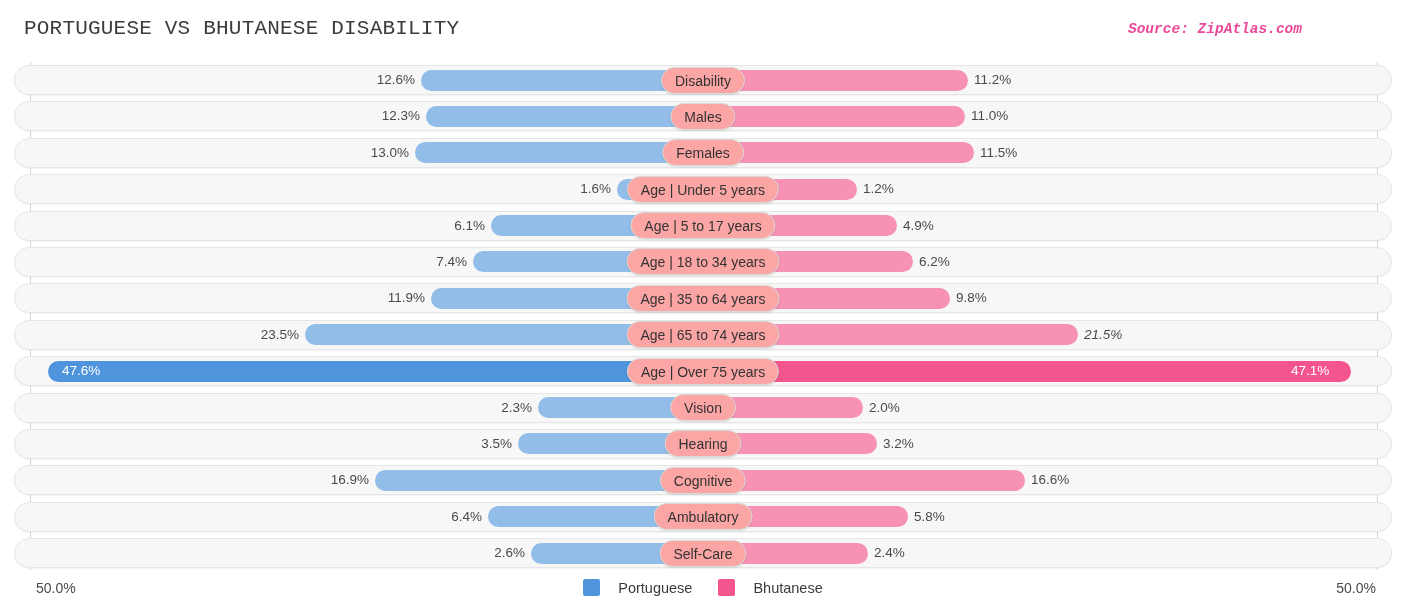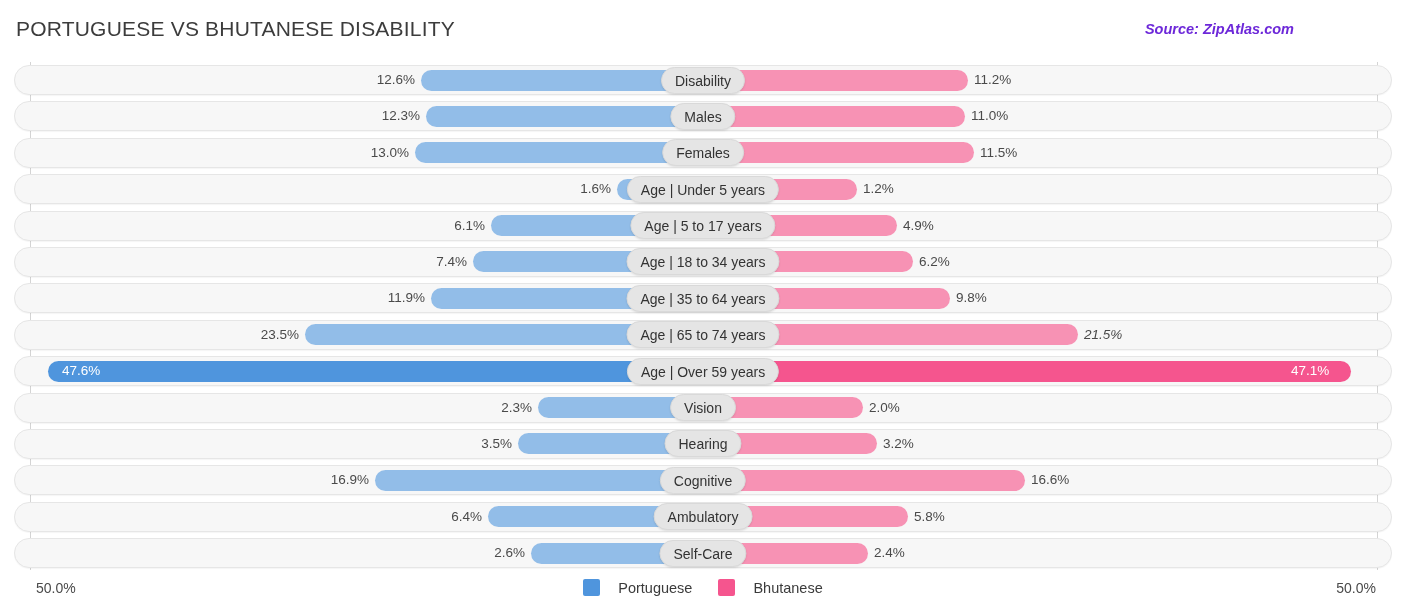--- a/index.html
+++ b/index.html
@@ -12,41 +12,42 @@
     height: 612px;
     font-family: "Liberation Sans", sans-serif;
     color: #3b3b3b;
     overflow: hidden;
     position: relative;
   }
 
   
   .header {
     position: absolute;
-    top: 0; left: 4px;
+    top: 0; left: 12px;
     width: 1304px;
     height: 58px;
+    font-family: Liberation Mono, monospace;
   }
   .chart-title {
     position: absolute;
     left: 12px;
     top: 17px;
     font-size: 21px;
     letter-spacing: 0.2px;
     color: #3c3c3c;
     white-space: nowrap;
   }
   .chart-source {
     position: absolute;
     right: 14px;
     top: 21px;
     font-size: 14.5px;
     font-style: italic;
     font-weight: bold;
-    color: #6d28d9;
+    color: #ec4899;
     white-space: nowrap;
   }
 
   
   .plot {
     position: absolute;
     left: 0;
     top: 62px;
     width: 1406px;
     height: 510px;
@@ -128,21 +129,21 @@
 
   
   .pill {
     position: absolute;
     top: 4.5px;
     left: 703px;
     transform: translateX(-50%);
     height: 27px;
     line-height: 27px;
     padding: 0 13px;
-    background: #e5e5e5;
+    background: #fca5a5;
     border: 1px solid #d9d9d9;
     border-radius: 14px;
     font-size: 14px;
     color: #333333;
     white-space: nowrap;
     box-sizing: border-box;
     box-shadow: 0 1px 2px rgba(0,0,0,0.10);
   }
 
   
@@ -266,21 +267,21 @@
         <div class="val val-left" style="right: 1107px;">23.5%</div>
         <div class="val val-right" style="left: 1084px; font-style: italic;">21.5%</div>
         <div class="pill">Age | 65 to 74 years</div>
       </div>
       <div class="row highlight">
         <div class="track"></div>
         <div class="bar bar-left cap" style="width: 655px;"></div>
         <div class="bar bar-right cap" style="width: 648px;"></div>
         <div class="val val-left inside" style="left: 62px;">47.6%</div>
         <div class="val val-right inside" style="left: 1291px;">47.1%</div>
-        <div class="pill">Age | Over 59 years</div>
+        <div class="pill">Age | Over 75 years</div>
       </div>
       <div class="row">
         <div class="track"></div>
         <div class="bar bar-left cap" style="width: 165px;"></div>
         <div class="bar bar-right cap" style="width: 160px;"></div>
         <div class="val val-left" style="right: 874px;">2.3%</div>
         <div class="val val-right" style="left: 869px;">2.0%</div>
         <div class="pill">Vision</div>
       </div>
       <div class="row">

